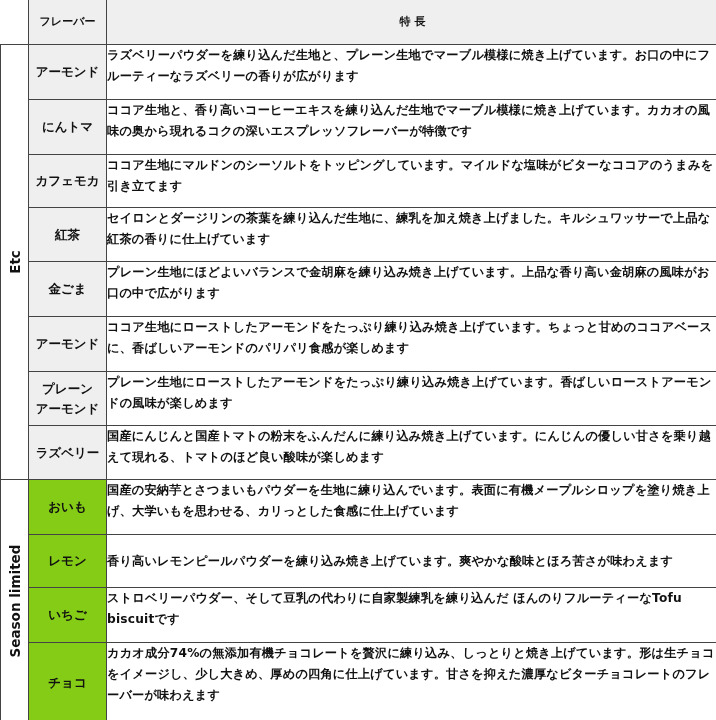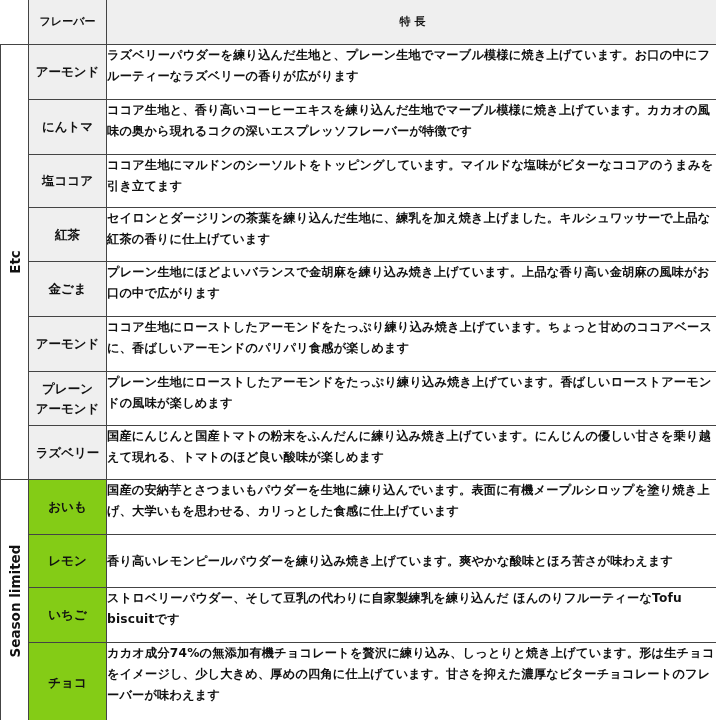--- a/index.html
+++ b/index.html
@@ -45,21 +45,21 @@
         <span class="vlabel">Etc</span>
       </td>
       <td class="name etc">アーモンド</td>
       <td class="desc">ラズベリーパウダーを練り込んだ生地と、プレーン生地でマーブル模様に焼き上げています。お口の中にフルーティーなラズベリーの香りが広がります</td>
     </tr>
     <tr style="height:55px">
       <td class="name etc">にんトマ</td>
       <td class="desc">ココア生地と、香り高いコーヒーエキスを練り込んだ生地でマーブル模様に焼き上げています。カカオの風味の奥から現れるコクの深いエスプレッソフレーバーが特徴です</td>
     </tr>
     <tr style="height:53px">
-      <td class="name etc">塩ココア</td>
+      <td class="name etc">カフェモカ</td>
       <td class="desc">ココア生地にマルドンのシーソルトをトッピングしています。マイルドな塩味がビターなココアのうまみを引き立てます</td>
     </tr>
     <tr style="height:54px">
       <td class="name etc">紅茶</td>
       <td class="desc">セイロンとダージリンの茶葉を練り込んだ生地に、練乳を加え焼き上げました。キルシュワッサーで上品な紅茶の香りに仕上げています</td>
     </tr>
     <tr style="height:55px">
       <td class="name etc">金ごま</td>
       <td class="desc">プレーン生地にほどよいバランスで金胡麻を練り込み焼き上げています。上品な香り高い金胡麻の風味がお口の中で広がります</td>
     </tr>

